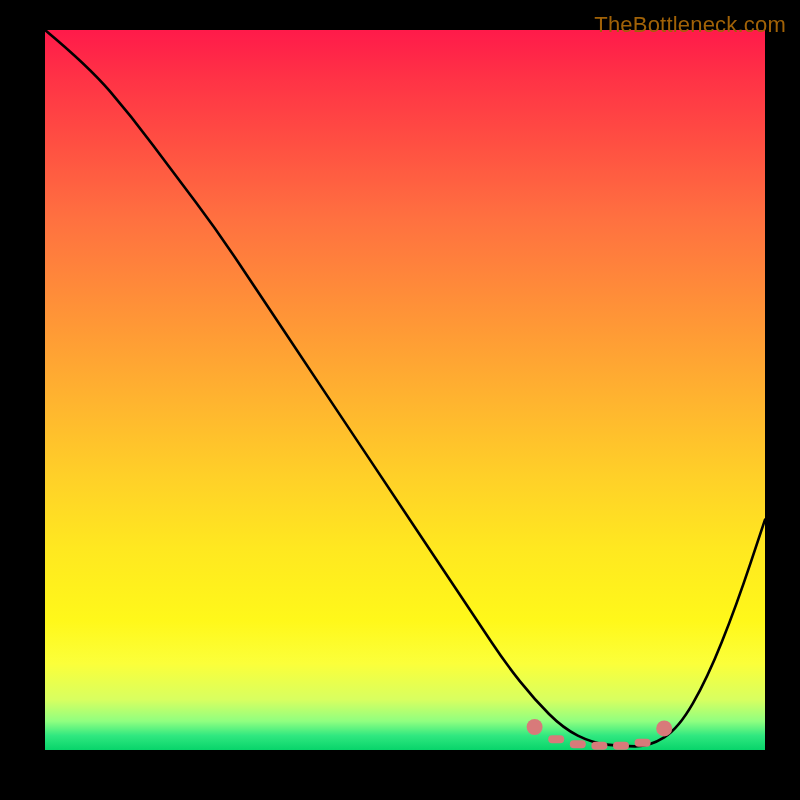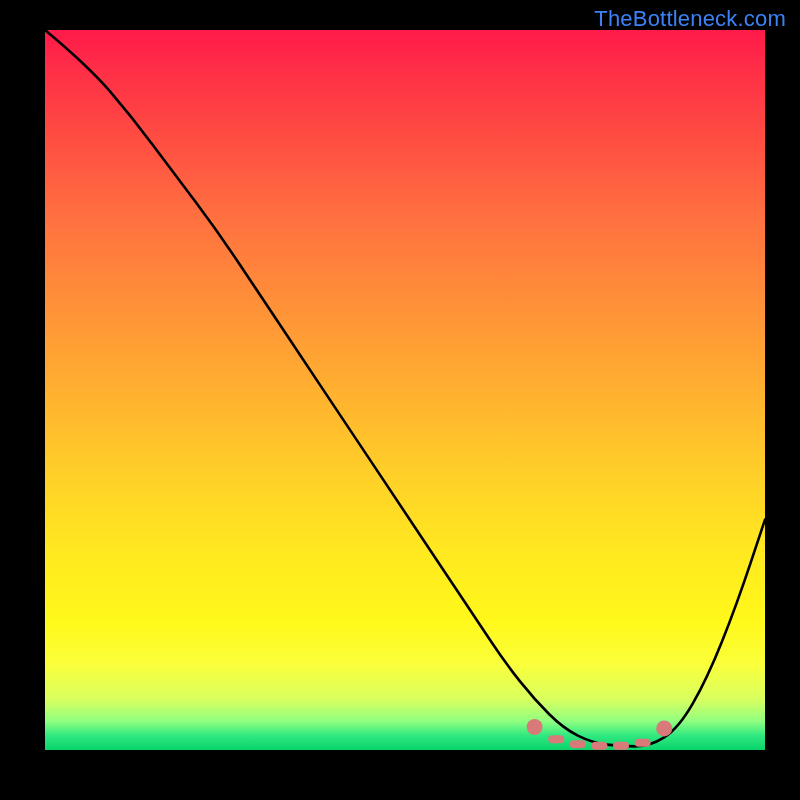--- a/index.html
+++ b/index.html
@@ -6,23 +6,23 @@
     margin: 0;
     padding: 0;
     background: #000;
     width: 800px;
     height: 800px;
     position: relative;
     font-family: Arial, Helvetica, sans-serif;
   }
   .watermark {
     position: absolute;
-    top: 6px;
+    top: 12px;
     right: 14px;
-    color: #3b82f6;
+    color: #a16207;
     font-size: 22px;
     font-weight: 500;
     letter-spacing: 0.2px;
     z-index: 10;
   }
   .plot-area {
     position: absolute;
     left: 45px;
     top: 30px;
     width: 720px;

